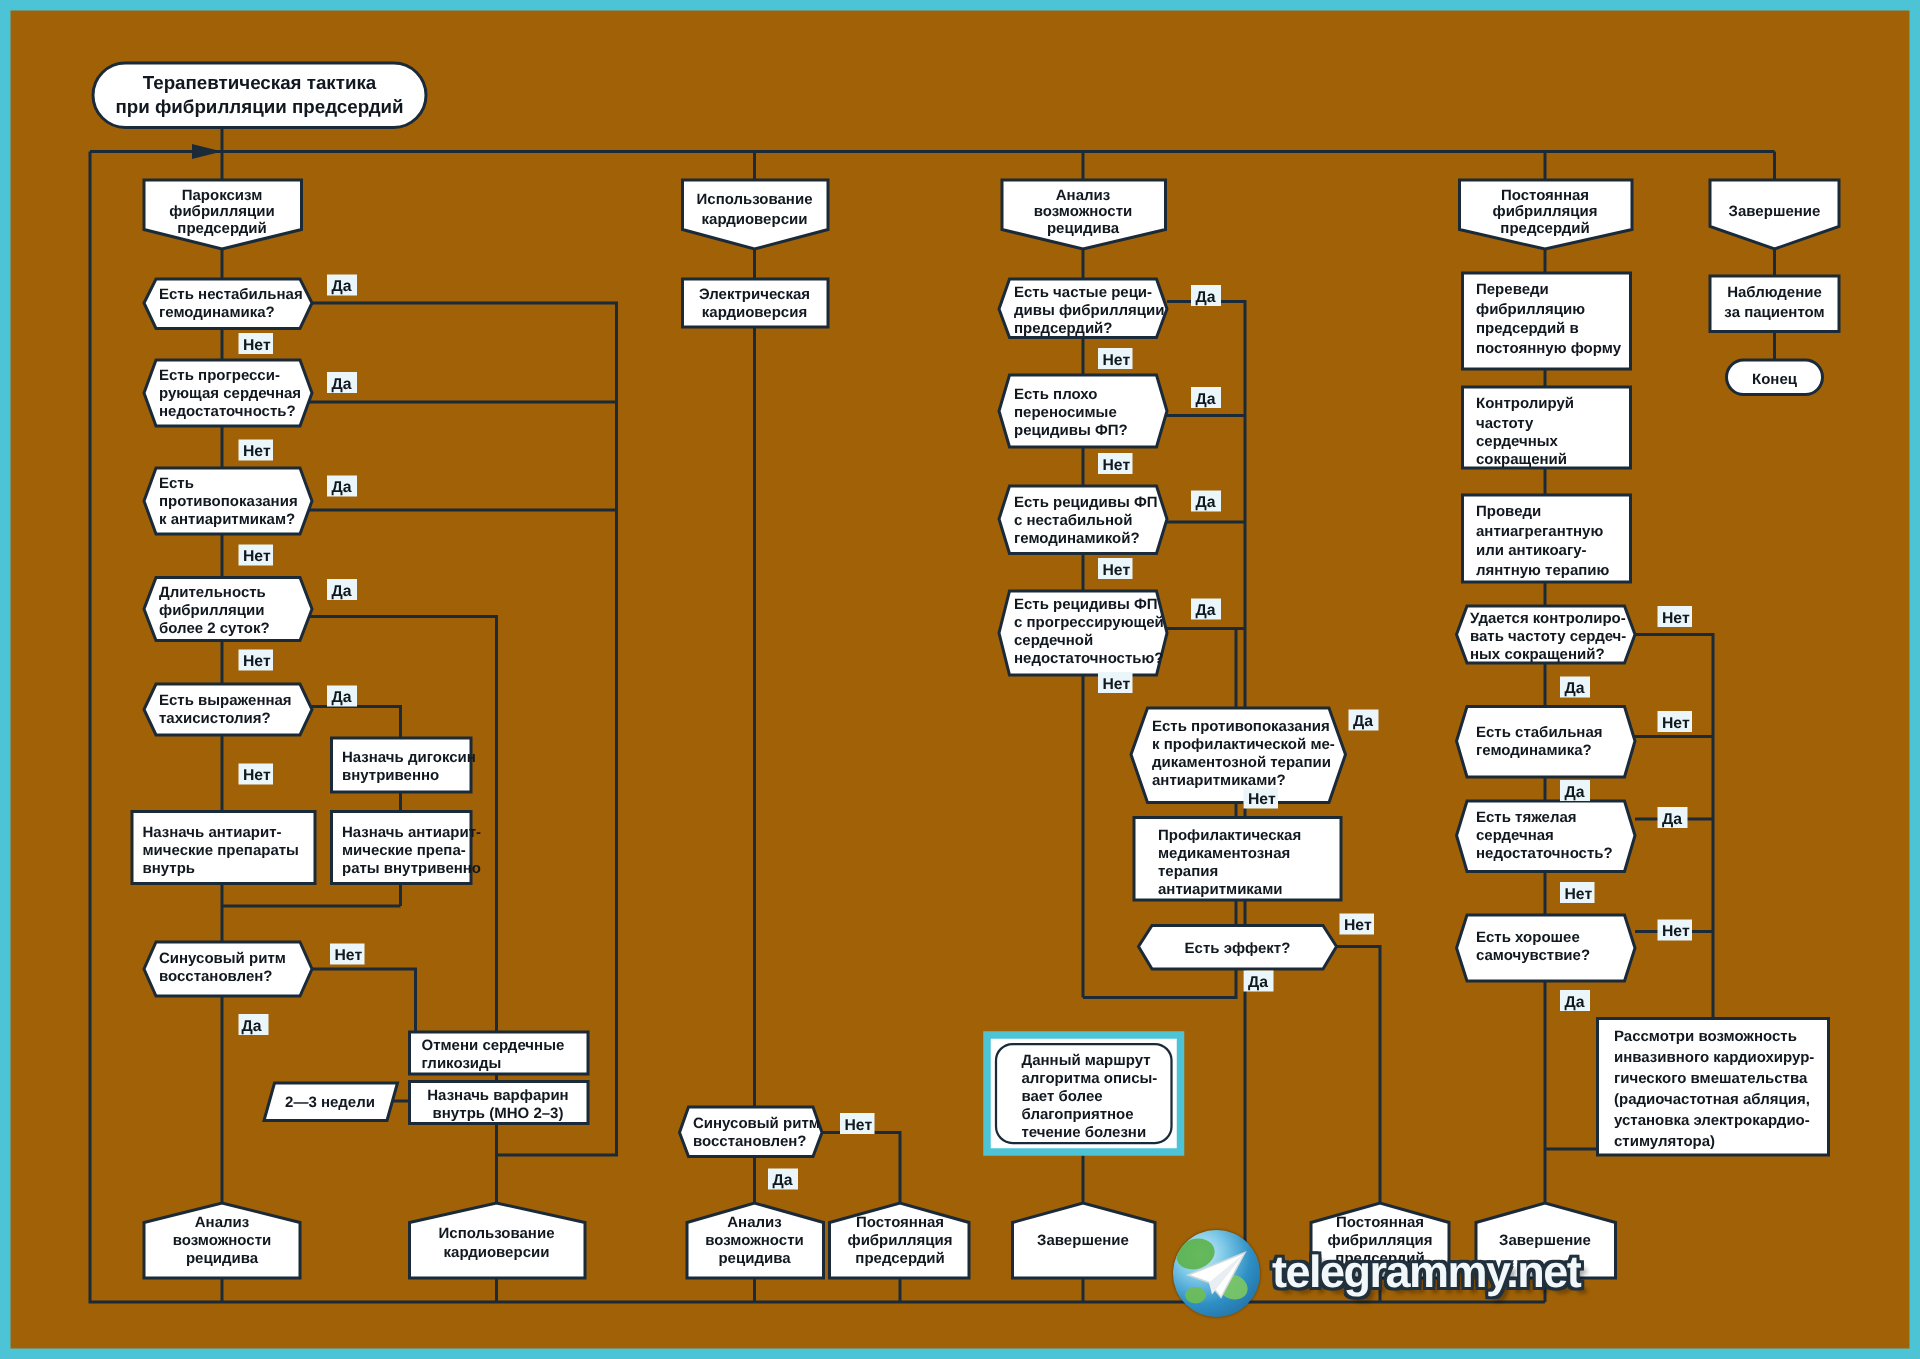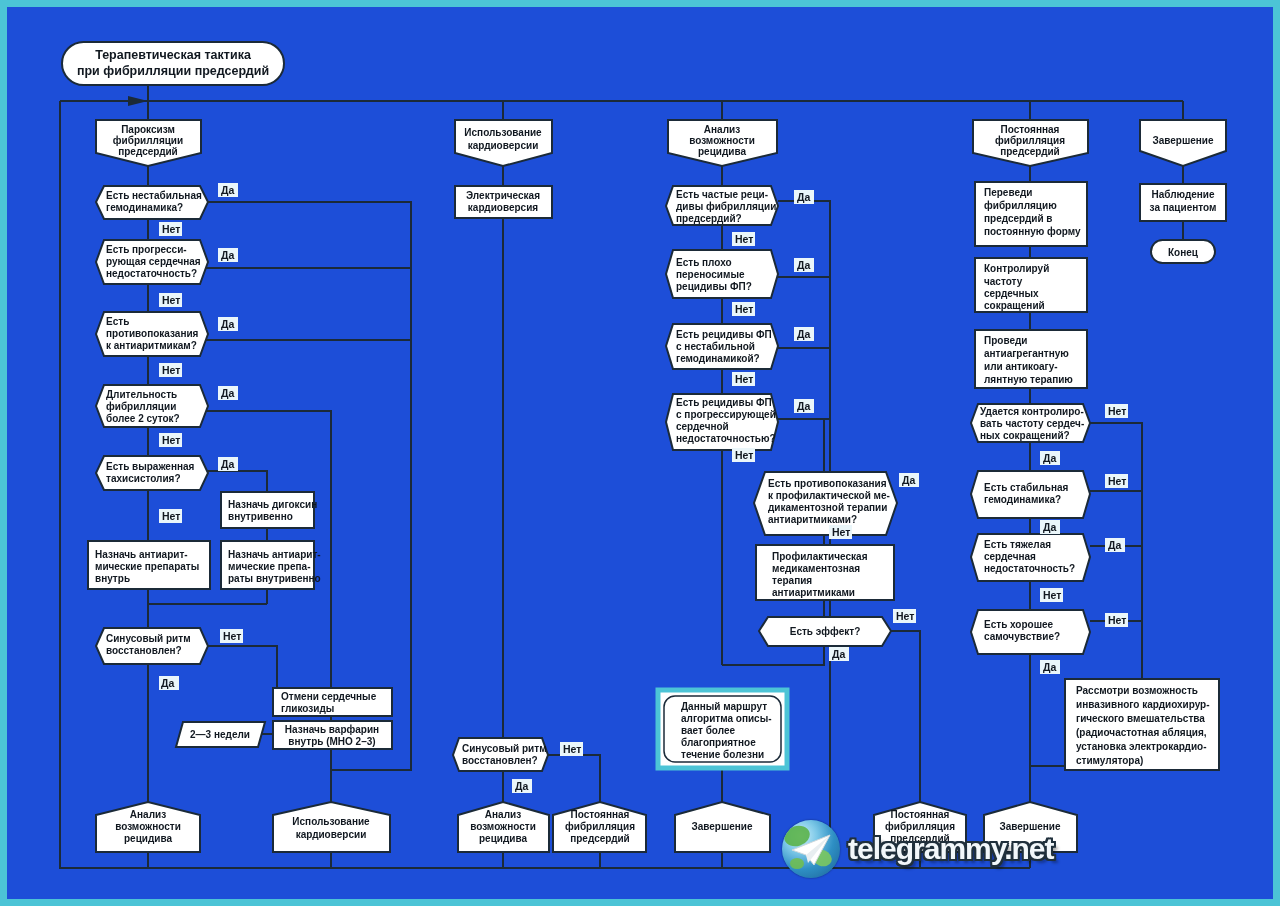--- a/index.html
+++ b/index.html
@@ -1,17 +1,17 @@
 <!DOCTYPE html>
 <html><head>
 <meta charset="utf-8">
 <style>
   html,body{margin:0;padding:0;background:#fff;}
   body{font-family:"Liberation Sans", sans-serif;}
-  #stage{position:relative;width:1280px;height:906px;background:#1d4ed8;overflow:hidden;}
+  #stage{position:relative;width:1280px;height:906px;background:#a16207;overflow:hidden;}
   #frame{position:absolute;left:0;top:0;width:1280px;height:906px;
          box-sizing:border-box;border:7px solid #4cc4d6;pointer-events:none;}
   svg#chart{position:absolute;left:0;top:0;width:1280px;height:906px;}
   .nodebox{fill:#ffffff;stroke:#1b2a38;stroke-width:2;}
   .wire{fill:none;stroke:#1b2a38;stroke-width:2;}
   .ntext{font-family:"Liberation Sans",sans-serif;font-size:10px;fill:#111820;font-weight:700;}
   .term{font-family:"Liberation Sans",sans-serif;font-size:12.5px;fill:#111820;font-weight:700;}
   .edgelbl{font-family:"Liberation Sans",sans-serif;font-size:10.5px;fill:#111820;font-weight:700;}
   .edgebg{fill:#eaf6fa;}
   #wm{position:absolute;left:782px;top:818px;height:62px;display:flex;align-items:center;gap:8px;}

